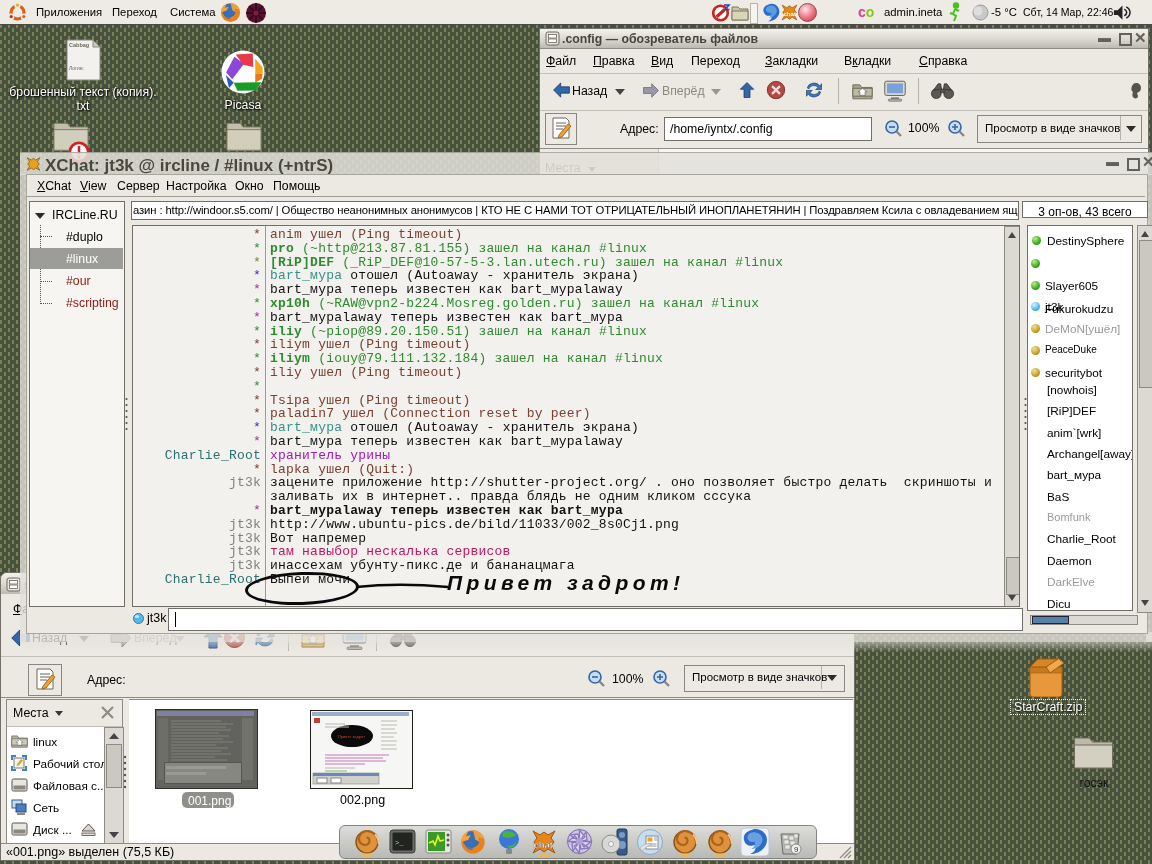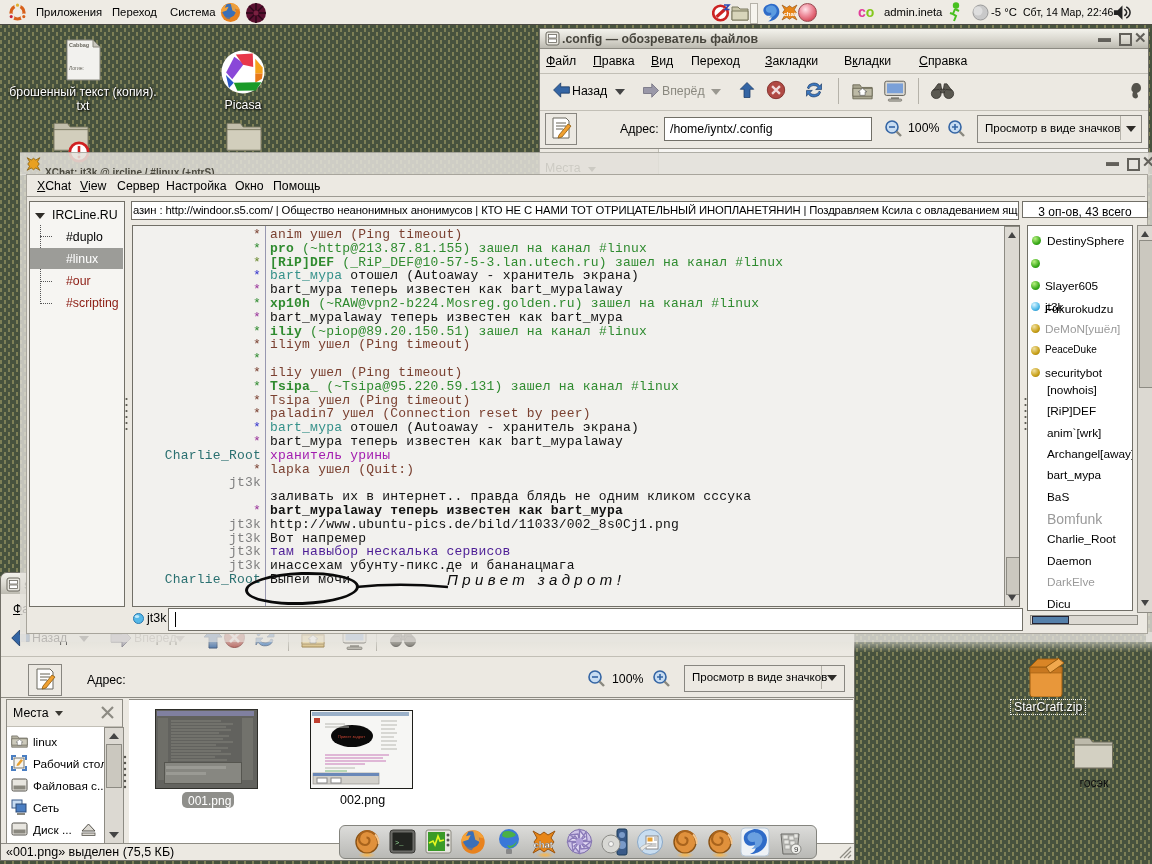--- a/index.html
+++ b/index.html
@@ -396,21 +396,21 @@
   </svg>
  </div>
 </div>
 
 <div id="xchat" class="abs" style="left:20px;top:152px;width:1132px;height:502px;">
 
  <div class="abs" style="left:0;top:0;width:1132px;height:22px;background:rgba(226,224,217,0.87);border-top:1px solid rgba(120,120,110,0.5);">
   <svg class="abs" style="left:5px;top:3px" width="17" height="16" viewBox="0 0 28 28">
    <path d="M3 3l7 4 4-3 4 3 7-4-4 7 3 4-3 4 4 7-7-4-4 3-4-3-7 4 4-7-3-4 3-4z" fill="#e8a020" stroke="#8a6210" stroke-width="1.5"></path>
   </svg>
-  <span class="abs" style="left:25px;top:14px;font-size:10px;font-weight:bold;color:#4a483e;">XChat: jt3k @ ircline / #linux (+ntrS)</span>
+  <span class="abs" style="left:25px;top:3px;font-size:17px;font-weight:bold;color:#4a483e;">XChat: jt3k @ ircline / #linux (+ntrS)</span>
   <div class="wbtn" style="left:1086px;top:1px;font-size:13px;">▬</div>
   <div class="abs" style="left:1107px;top:5px;width:9px;height:9px;border:2px solid #62605a;"></div>
   <div class="wbtn" style="left:1122px;top:0px;font-size:15px;">✕</div>
  </div>
  <div class="abs" style="left:0;top:22px;width:6px;height:468px;background:rgba(226,224,217,0.8);"></div>
  <div class="abs" style="left:1126px;top:22px;width:6px;height:468px;background:rgba(226,224,217,0.8);"></div>
  <div class="abs" style="left:0;top:480px;width:1132px;height:10px;background:rgba(230,228,222,0.8);"></div>
  <div class="abs" style="left:0;top:490px;width:1132px;height:10px;background:linear-gradient(rgba(226,224,218,0.55),rgba(226,224,218,0));"></div>
 
  <div class="abs" style="left:6px;top:22px;width:1120px;height:458px;background:#ece9e2;border:1px solid #a8a59c;">
@@ -463,56 +463,57 @@
         <div class="cl" style="left:137px;top:57.2px;color:#111">bart_мура теперь известен как bart_мураlaway</div>
    <div class="cl nick" style="left:0;top:71px;width:128px;color:#2f8b2f">*</div>
         <div class="cl" style="left:137px;top:71px;color:#2f8b2f"><b>xp10h</b> (~RAW@vpn2-b224.Mosreg.golden.ru) зашел на канал #linux</div>
    <div class="cl nick" style="left:0;top:84.8px;width:128px;color:#993399">*</div>
         <div class="cl" style="left:137px;top:84.8px;color:#111">bart_мураlaway теперь известен как bart_мура</div>
    <div class="cl nick" style="left:0;top:98.6px;width:128px;color:#2f8b2f">*</div>
         <div class="cl" style="left:137px;top:98.6px;color:#2f8b2f"><b>iliy</b> (~piop@89.20.150.51) зашел на канал #linux</div>
    <div class="cl nick" style="left:0;top:112.4px;width:128px;color:#7a4030">*</div>
         <div class="cl" style="left:137px;top:112.4px;color:#7a4030">iliym ушел (Ping timeout)</div>
    <div class="cl nick" style="left:0;top:126.2px;width:128px;color:#2f8b2f">*</div>
+        <div class="cl" style="left:137px;top:126.2px;color:#2f8b2f"><b>iliym</b> (iouy@79.111.132.184) зашел на канал #linux</div>
    <div class="cl nick" style="left:0;top:140px;width:128px;color:#7a4030">*</div>
         <div class="cl" style="left:137px;top:140px;color:#7a4030">iliy ушел (Ping timeout)</div>
    <div class="cl nick" style="left:0;top:153.8px;width:128px;color:#2f8b2f">*</div>
-        <div class="cl" style="left:137px;top:153.8px;color:#2f8b2f"><b>Tsipa_</b> (~Tsipa@95.220.59.131) зашел на канал #linux</div>
    <div class="cl nick" style="left:0;top:167.6px;width:128px;color:#7a4030">*</div>
         <div class="cl" style="left:137px;top:167.6px;color:#7a4030">Tsipa ушел (Ping timeout)</div>
    <div class="cl nick" style="left:0;top:181.4px;width:128px;color:#7a4030">*</div>
         <div class="cl" style="left:137px;top:181.4px;color:#7a4030">paladin7 ушел (Connection reset by peer)</div>
    <div class="cl nick" style="left:0;top:195.2px;width:128px;color:#3333cc">*</div>
         <div class="cl" style="left:137px;top:195.2px;color:#111"><span style="color:#35918a">bart_мура</span> отошел (Autoaway - хранитель экрана)</div>
    <div class="cl nick" style="left:0;top:209px;width:128px;color:#993399">*</div>
         <div class="cl" style="left:137px;top:209px;color:#111">bart_мура теперь известен как bart_мураlaway</div>
    <div class="cl nick" style="left:0;top:222.8px;width:128px;color:#2a7070">Charlie_Root</div>
         <div class="cl" style="left:137px;top:222.8px;color:#a21caf">хранитель урины</div>
    <div class="cl nick" style="left:0;top:236.6px;width:128px;color:#7a4030">*</div>
         <div class="cl" style="left:137px;top:236.6px;color:#7a4030">lapka ушел (Quit:)</div>
    <div class="cl nick" style="left:0;top:250.4px;width:128px;color:#808080">jt3k</div>
+        <div class="cl" style="left:137px;top:250.4px;color:#111">зацените приложение http://shutter-project.org/ . оно позволяет быстро делать  скриншоты и</div>
    <div class="cl" style="left:137px;top:264.2px;color:#111">заливать их в интернет.. правда блядь не одним кликом сссука</div>
    <div class="cl nick" style="left:0;top:278px;width:128px;color:#993399">*</div>
         <div class="cl" style="left:137px;top:278px;color:#111"><b>bart_мураlaway теперь известен как bart_мура</b></div>
    <div class="cl nick" style="left:0;top:291.8px;width:128px;color:#808080">jt3k</div>
         <div class="cl" style="left:137px;top:291.8px;color:#111">http://www.ubuntu-pics.de/bild/11033/002_8s0Cj1.png</div>
    <div class="cl nick" style="left:0;top:305.6px;width:128px;color:#808080">jt3k</div>
         <div class="cl" style="left:137px;top:305.6px;color:#111">Вот напремер</div>
    <div class="cl nick" style="left:0;top:319.4px;width:128px;color:#808080">jt3k</div>
-        <div class="cl" style="left:137px;top:319.4px;color:#4c1d95">там навыбор нескалька сервисов</div>
+        <div class="cl" style="left:137px;top:319.4px;color:#be185d">там навыбор нескалька сервисов</div>
    <div class="cl nick" style="left:0;top:333.2px;width:128px;color:#808080">jt3k</div>
         <div class="cl" style="left:137px;top:333.2px;color:#111">инассехам убунту-пикс.де и бананацмага</div>
    <div class="cl nick" style="left:0;top:347px;width:128px;color:#2a7070">Charlie_Root</div>
         <div class="cl" style="left:137px;top:347px;color:#111">Выпей мочи</div>
 
    <div class="abs" style="left:112px;top:346px;width:108px;height:27px;border:3px solid #0a0a0a;border-radius:50%;transform:rotate(-2deg);"></div>
    <svg class="abs" style="left:222px;top:352px" width="95" height="14" viewBox="0 0 95 14">
     <path d="M1 9 C 30 6, 60 6, 93 9" stroke="#0a0a0a" stroke-width="2.6" fill="none"></path>
    </svg>
-   <div class="abs" style="left:314px;top:345px;font-size:15px;font-weight:normal;font-style:italic;color:#0a0a0a;white-space:pre;letter-spacing:4.4px;">Привет задрот!</div>
+   <div class="abs" style="left:314px;top:345px;font-size:21px;font-weight:bold;font-style:italic;color:#0a0a0a;white-space:pre;letter-spacing:4.4px;">Привет задрот!</div>
   </div>
 
   <div class="abs" style="left:995px;top:26px;width:124px;height:15px;background:#fff;border:1px solid #716f67;text-align:center;">
    <span style="font-size:12px;position:relative;top:0px;">3 оп-ов, 43 всего</span>
   </div>
 
   <div class="abs" style="left:1000px;top:50px;width:104px;height:384px;background:#fff;border:1px solid #716f67;overflow:hidden;" id="ulist">
    <div class="abs" style="left:4px;top:10.0px;width:9px;height:9px;border-radius:50%;background:radial-gradient(circle at 35% 30%,#b8f080,#3aaa1a 60%,#1a7a08);"></div>
         <span class="abs" style="left:19px;top:7.5px;font-size:11.8px;">DestinySphere</span>
    <div class="abs" style="left:3px;top:32.8px;width:9px;height:9px;border-radius:50%;background:radial-gradient(circle at 35% 30%,#b8f080,#3aaa1a 60%,#1a7a08);"></div>
@@ -526,21 +527,21 @@
    <div class="abs" style="left:3px;top:120px;width:9px;height:9px;border-radius:50%;background:radial-gradient(circle at 35% 30%,#f0e0a0,#c8a018 60%,#8a6a08);"></div>
         <span class="abs" style="left:17px;top:118px;font-size:10px;">PeaceDuke</span>
    <div class="abs" style="left:3px;top:141.8px;width:9px;height:9px;border-radius:50%;background:radial-gradient(circle at 35% 30%,#f0e0a0,#c8a018 60%,#8a6a08);"></div>
         <span class="abs" style="left:17px;top:139.8px;font-size:11.8px;">securitybot</span>
    <span class="abs" style="left:19px;top:157.0px;font-size:11.8px;">[nowhois]</span>
    <span class="abs" style="left:19px;top:178.3px;font-size:11.8px;">[RiP]DEF</span>
    <span class="abs" style="left:19px;top:199.7px;font-size:11.8px;">anim`[wrk]</span>
    <span class="abs" style="left:19px;top:221.0px;font-size:11.8px;">Archangel[away]</span>
    <span class="abs" style="left:19px;top:242.4px;font-size:11.8px;">bart_мура</span>
    <span class="abs" style="left:19px;top:263.7px;font-size:11.8px;">BaS</span>
-   <span class="abs" style="left:19px;top:285.1px;font-size:14px;color:#9a9a9a;">Bomfunk</span>
+   <span class="abs" style="left:19px;top:285.1px;font-size:11px;color:#9a9a9a;">Bomfunk</span>
    <span class="abs" style="left:19px;top:306.4px;font-size:11.8px;">Charlie_Root</span>
    <span class="abs" style="left:19px;top:327.8px;font-size:11.8px;">Daemon</span>
    <span class="abs" style="left:19px;top:349.1px;font-size:11.8px;color:#9a9a9a;">DarkElve</span>
    <span class="abs" style="left:19px;top:370.5px;font-size:11.8px;">Dicu</span>
   </div>
   <div class="abs sb" style="left:1110px;top:50px;width:15px;height:386px;">
    <div class="arr" style="left:3px;top:5px;border-left:4.5px solid transparent;border-right:4.5px solid transparent;border-bottom:6px solid #444;"></div>
    <div class="abs sbth" style="left:1px;top:14px;width:12px;height:146px;"></div>
    <div class="arr" style="left:3px;top:374px;border-left:4.5px solid transparent;border-right:4.5px solid transparent;border-top:6px solid #444;"></div>
   </div>

